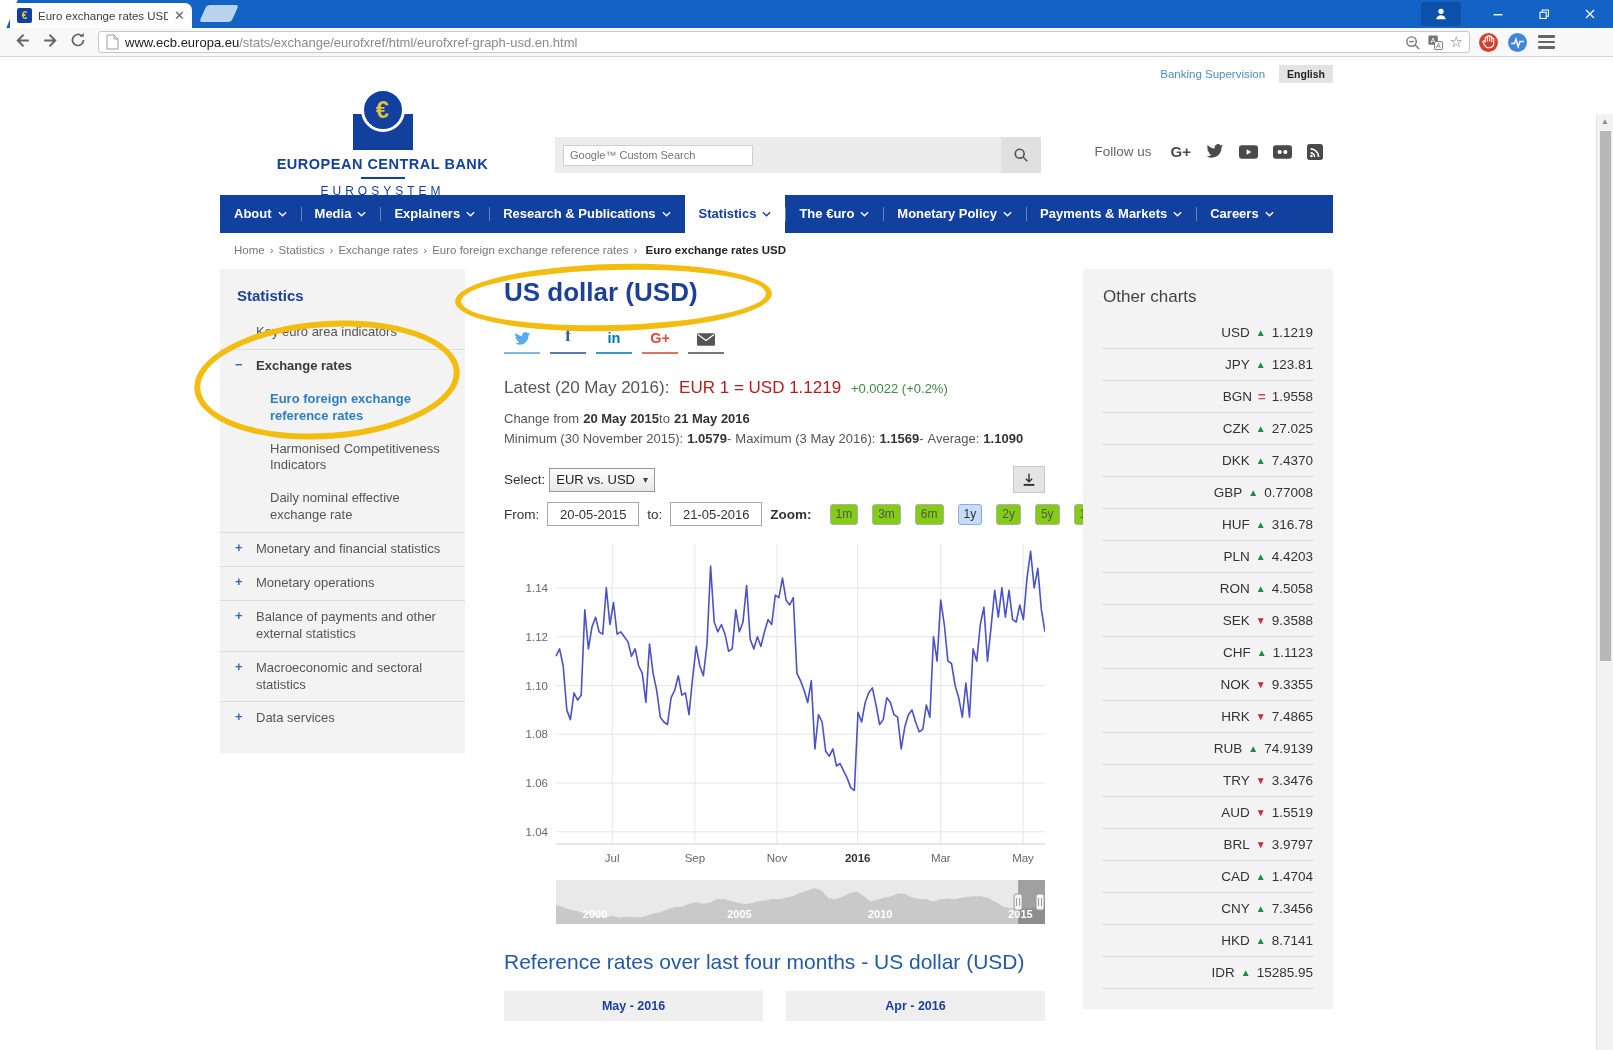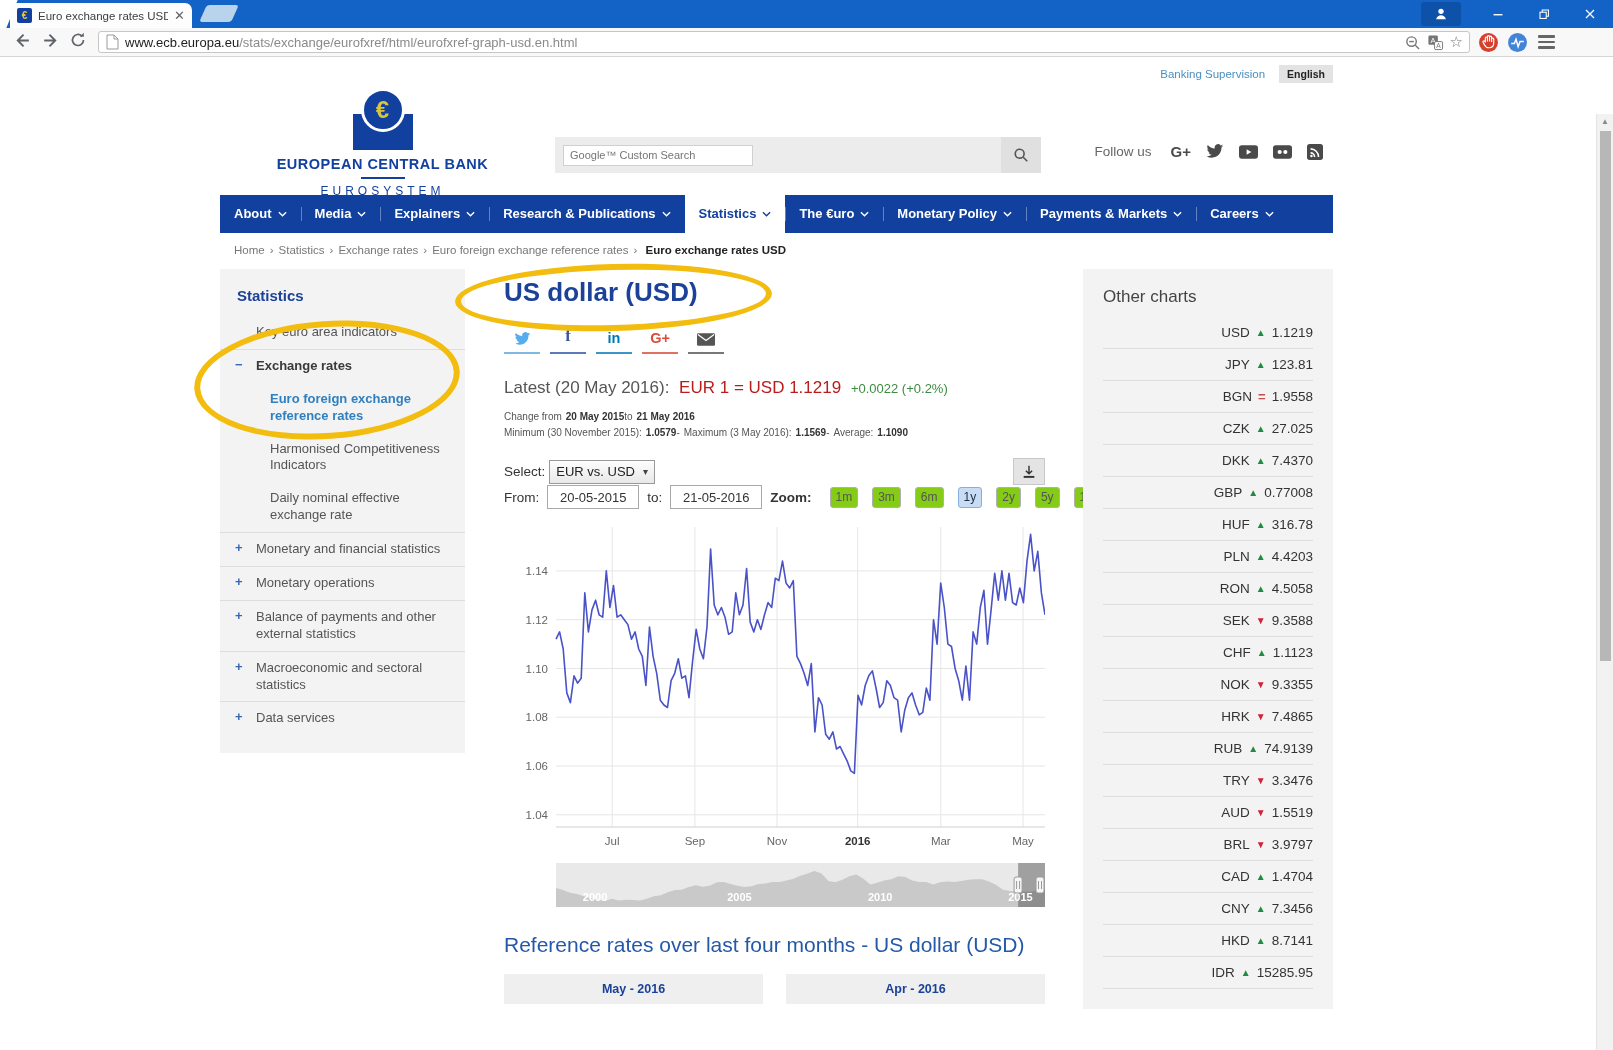--- a/index.html
+++ b/index.html
@@ -90,31 +90,31 @@
   .share-item{width:36px;text-align:center;padding-bottom:6px;border-bottom:2px solid;cursor:pointer;
               display:flex;flex-direction:column;align-items:center;justify-content:flex-end;height:24px;}
   .sh-tw{color:#55acee;border-color:#7fb8e2;}
   .sh-fb{color:#3b5998;border-color:#5a7ab5;font-weight:bold;font-size:17px;font-family:"Liberation Serif",serif;}
   .sh-in{color:#0077b5;border-color:#3a96c8;font-weight:bold;font-size:14.5px;}
   .sh-gp{color:#dd4b39;border-color:#e0705f;font-weight:bold;font-size:14.5px;}
   .sh-ml{color:#555;border-color:#777;}
   .latest{margin-top:24px;font-size:17px;color:#555;}
   .latest-value{color:#b91c1c;margin-left:5px;}
   .latest-change{color:#3d8c40;font-size:13px;margin-left:5px;}
-  .meta-line{margin-top:13px;font-size:10px;color:#555;}
+  .meta-line{margin-top:13px;font-size:13px;color:#555;}
   .meta-line + .meta-line{margin-top:5px;}
   .meta-line b{color:#333;}
   .meta-line span{margin-right:4px;}
   .select-row{margin-top:20px;display:flex;align-items:center;}
   .ctl-label{font-size:13.5px;color:#333;margin-right:4px;}
   .select-box{height:22px;border:1px solid #999;border-radius:0;background:linear-gradient(#fdfdfd,#e8e8e8);
               font-size:13px;color:#222;display:flex;align-items:center;padding:0 6px;gap:8px;cursor:pointer;}
   .dl-btn{margin-left:auto;width:30px;height:25px;background:#e4e4e4;border:1px solid #c8c8c8;
           display:flex;align-items:center;justify-content:center;cursor:pointer;}
-  .fromto-row{display:flex;align-items:center;}
+  .fromto-row{margin-top:9px;display:flex;align-items:center;}
   .date-input{width:86px;height:20px;border:1px solid #a9a9a9;font-size:13px;color:#333;text-align:center;
               font-family:"Liberation Sans",sans-serif;margin:0 8px 0 4px;}
   .zoom-group{margin-left:auto;display:flex;align-items:center;gap:14px;}
   .zoom-btn{height:21px;padding:0 5px;border:1px solid #b0b0b0;border-radius:3px;background:#84cc16;
             font-size:12px;color:#555;font-family:"Liberation Sans",sans-serif;cursor:pointer;}
   .zoom-btn.active{background:#c8dcf5;border-color:#88aede;color:#234;}
   .chart-wrap{margin-top:18px;}
   #main-chart .tick{font-size:11.5px;fill:#666;font-family:"Liberation Sans",sans-serif;}
   #main-chart .tick.bold{font-weight:bold;fill:#333;}
   #nav-chart{display:block;margin:8px 0 0 52px;}

